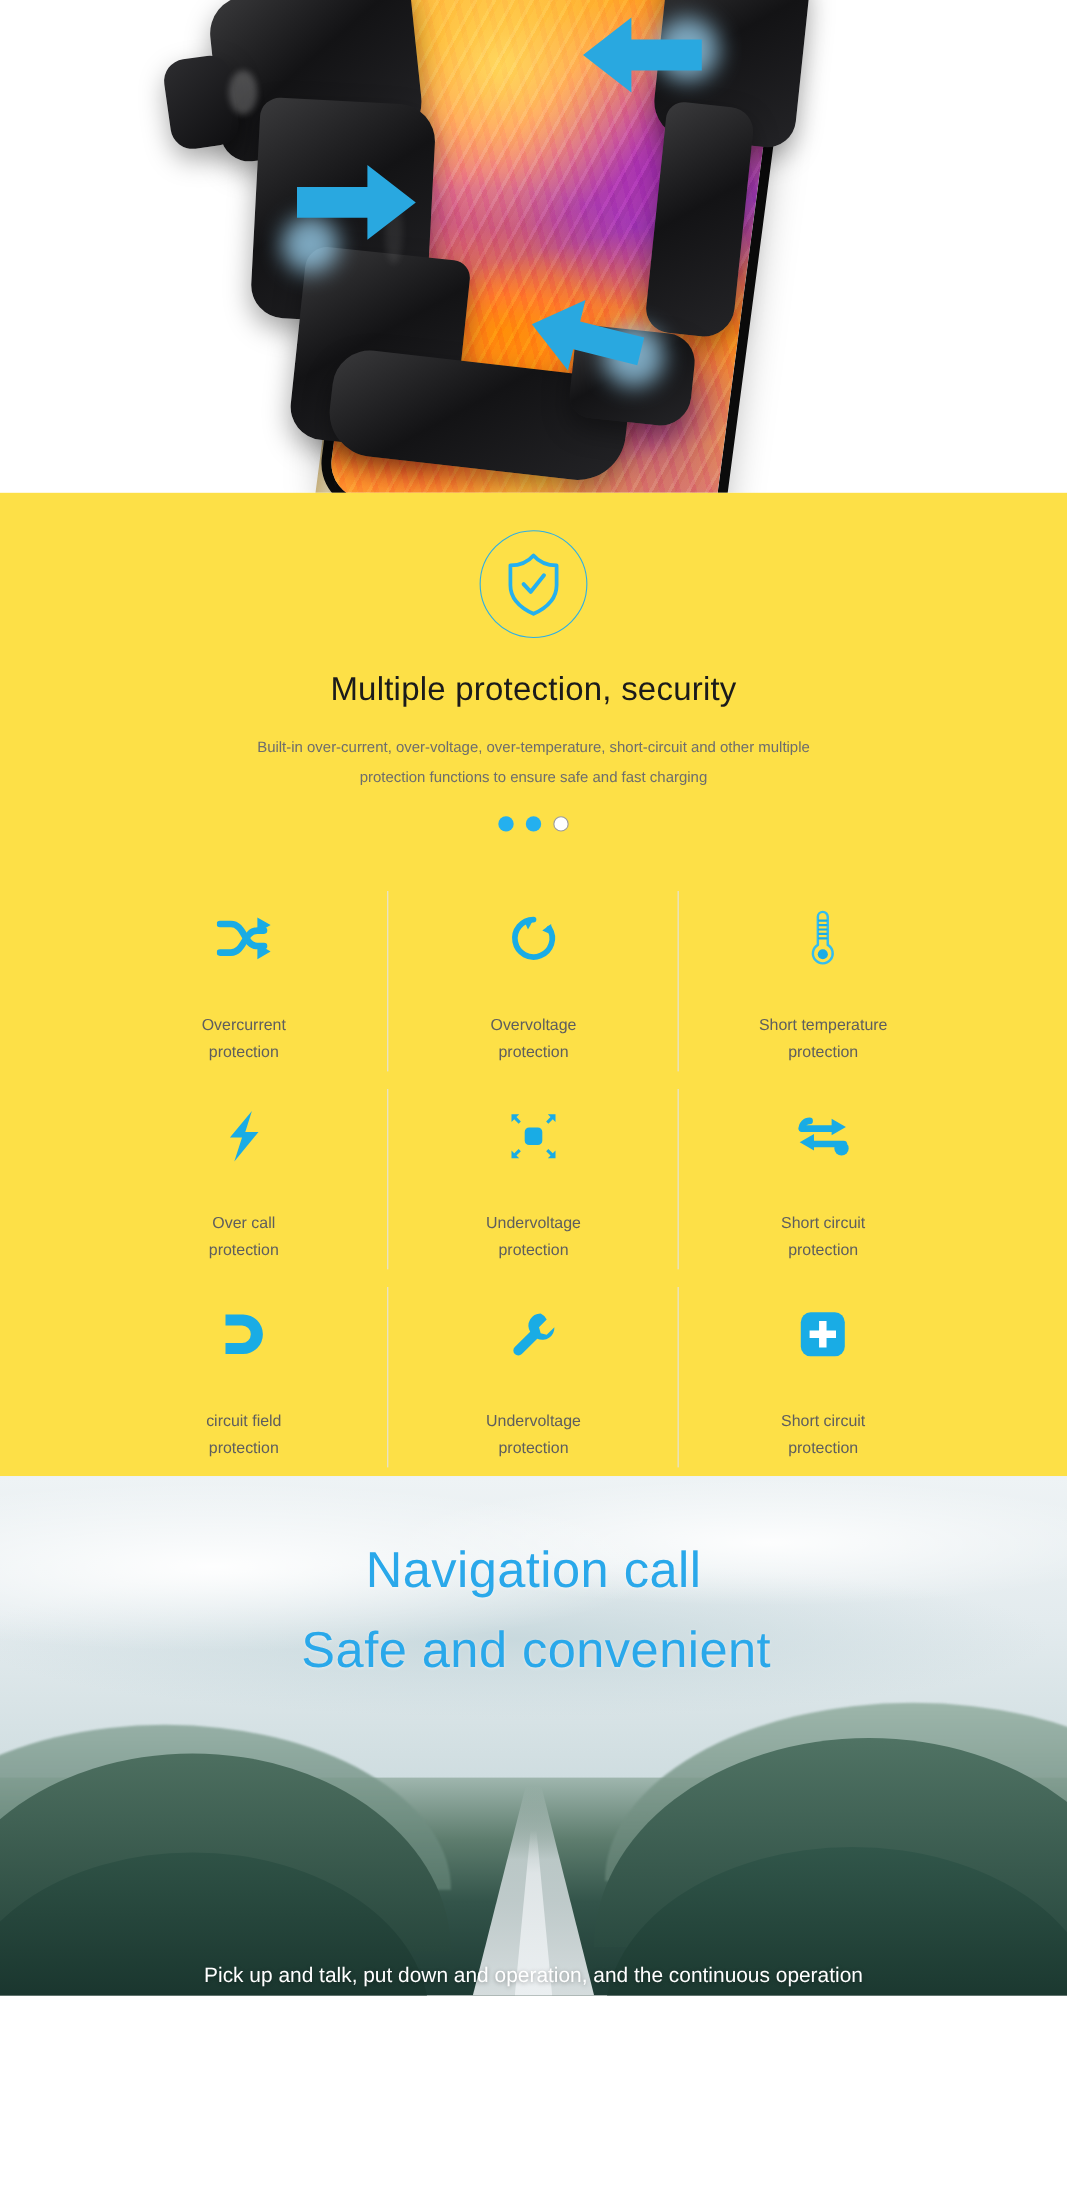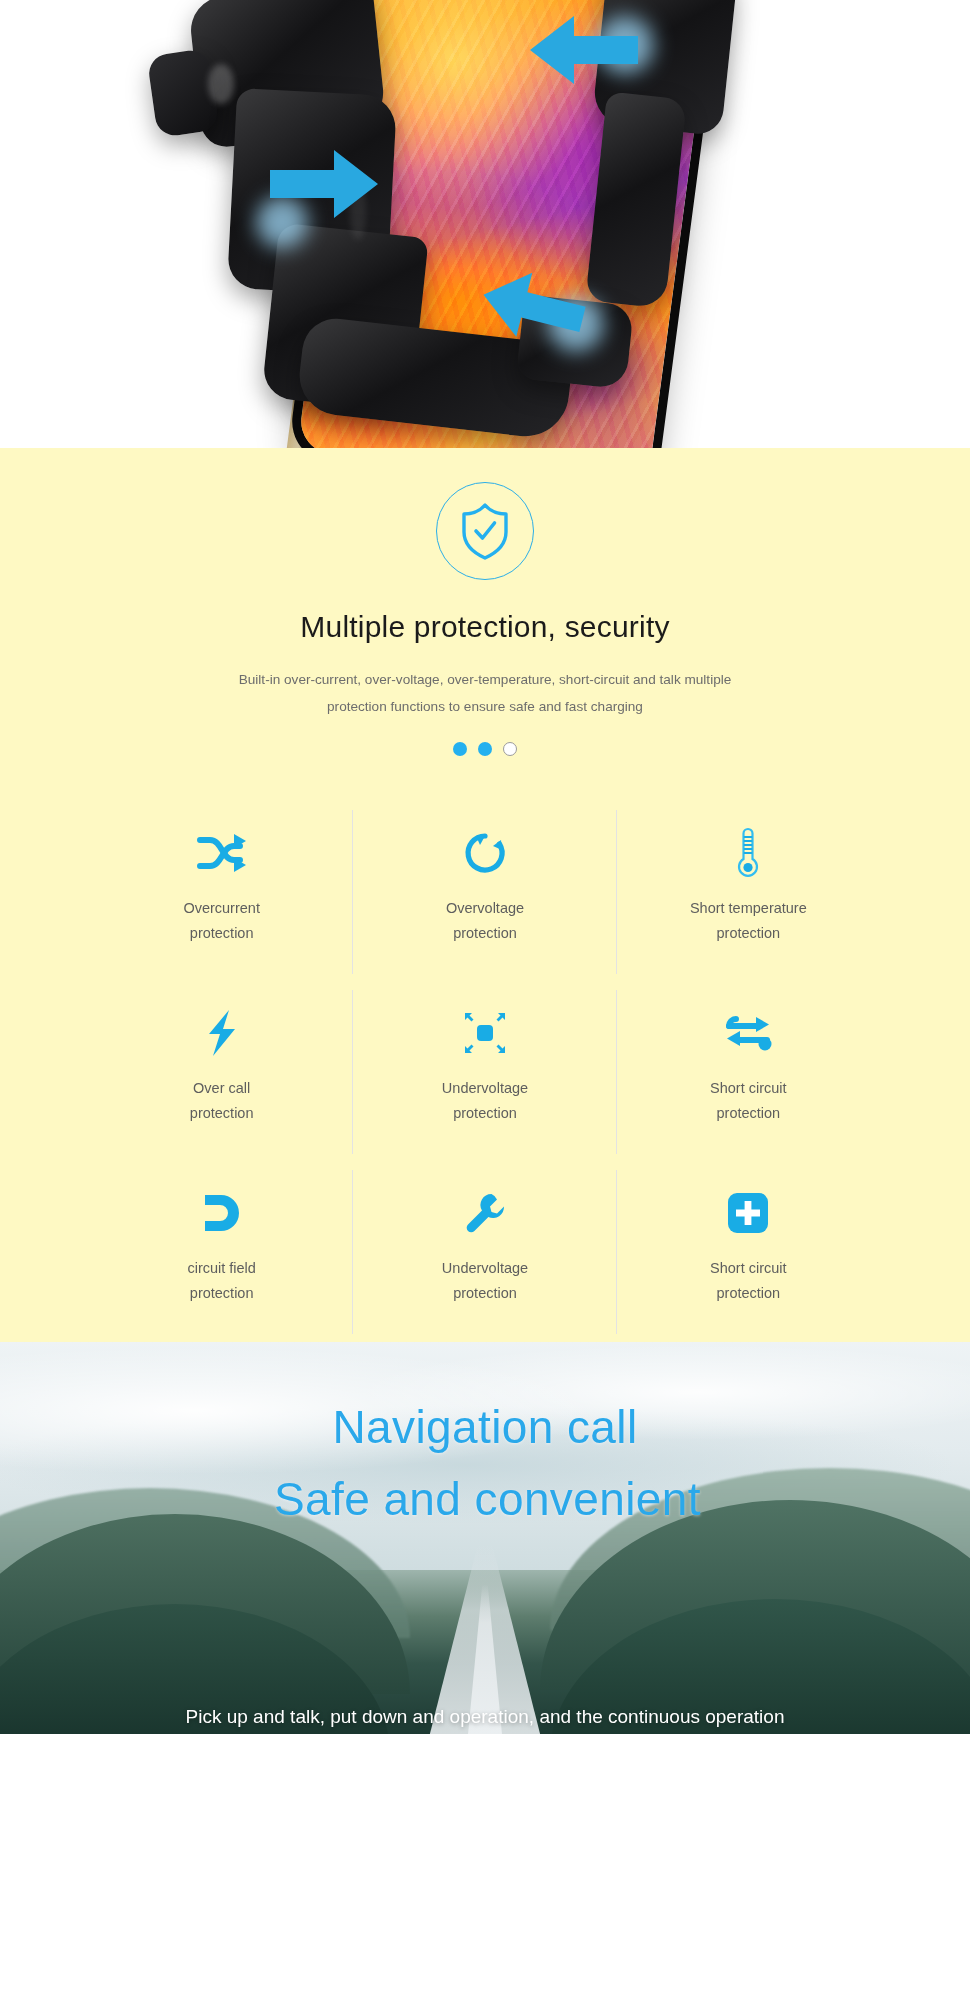--- a/index.html
+++ b/index.html
@@ -62,21 +62,21 @@
   .arm-right-mid{ left:596px; top:95px; width:80px; height:210px; border-radius:16px 22px 28px 22px; transform:rotate(6deg); }
   .arm-right-foot{ left:520px; top:300px; width:110px; height:84px; border-radius:16px 26px 28px 20px; transform:rotate(6deg); }
   .spec{ position:absolute; border-radius:50%; background:rgba(255,255,255,.22); filter:blur(3px); }
 
   
   .glow { position:absolute; border-radius:50%; background:#9fd8f7; filter:blur(10px); opacity:.75; }
   .arw { position:absolute; }
   .arw svg { display:block; }
 
   
-  .protect { position:relative; width:970px; background:#fef9c3; padding-top:26px; }
+  .protect { position:relative; width:970px; background:#fde047; padding-top:26px; }
   .shield-wrap { display:flex; justify-content:center; margin-top:8px; }
   .shield-circle{
     width:98px; height:98px; border-radius:50%;
     border:1.4px solid #2aaee8; display:flex; align-items:center; justify-content:center;
   }
   .sec-title{
     text-align:center; font-size:30px; color:#1b1b1b; font-weight:400;
     margin-top:30px; letter-spacing:.2px;
   }
   .sec-desc{
@@ -90,34 +90,35 @@
 
   
   .grid{
     width:790px; margin:46px auto 0 auto;
     display:grid; grid-template-columns:repeat(3,1fr);
   }
   .cell{
     position:relative; height:180px;
     display:flex; flex-direction:column; align-items:center; justify-content:flex-start;
     padding-top:22px;
+    gap:24px;
   }
   .cell .ico{ height:58px; display:flex; align-items:center; justify-content:center; }
   .cell .cap{
     margin-top:14px; text-align:center; font-size:14.5px; color:#5e5e5e;
     line-height:1.72; font-weight:400;
   }
   
   .cell.c1::after, .cell.c2::after{
     content:""; position:absolute; right:0; top:8px; bottom:8px; width:1px; background:#e3e3e3;
   }
 
   
   .nav-sec{
-    position:relative; width:970px; height:392px; overflow:hidden;
+    position:relative; width:970px; height:472px; overflow:hidden;
     background:linear-gradient(180deg,#e9eff1 0%, #dfe7ea 26%, #cdd9dc 44%, #9fb6ae 58%, #5e7d6e 70%, #33544a 82%, #1d3a33 100%);
   }
   .sky{
     position:absolute; left:0; top:0; width:970px; height:58%;
     background:
       radial-gradient(ellipse 60% 40% at 20% 30%, rgba(255,255,255,.95), rgba(255,255,255,0) 70%),
       radial-gradient(ellipse 50% 30% at 72% 22%, rgba(255,255,255,.9), rgba(255,255,255,0) 70%),
       radial-gradient(ellipse 70% 36% at 48% 54%, rgba(196,214,219,.85), rgba(196,214,219,0) 72%),
       linear-gradient(180deg,#eef3f5 0%, #e3ebee 48%, #cfdde0 100%);
   }
@@ -215,21 +216,21 @@
         <svg width="54" height="60" viewBox="0 0 54 60" fill="none">
           <path d="M27 4 C21 11 13 13 6 13 L6 31 C6 44 16 52 27 57 C38 52 48 44 48 31 L48 13 C41 13 33 11 27 4 Z" stroke="#24b0ef" stroke-width="3.4" stroke-linejoin="round" fill="none"></path>
           <path d="M18 30 L24.5 37 L36.5 22" stroke="#24b0ef" stroke-width="3.6" stroke-linecap="round" stroke-linejoin="round" fill="none"></path>
         </svg>
       </div>
     </div>
 
     <h2 class="sec-title">Multiple protection, security</h2>
 
     <p class="sec-desc">
-      <span>Built-in over-current, over-voltage, over-temperature, short-circuit and talk multiple</span>
+      <span>Built-in over-current, over-voltage, over-temperature, short-circuit and other multiple</span>
       <br>
       <span>protection functions to ensure safe and fast charging</span>
     </p>
 
     <div class="dots">
       <span class="dot on"></span>
       <span class="dot on"></span>
       <span class="dot off"></span>
     </div>
 

